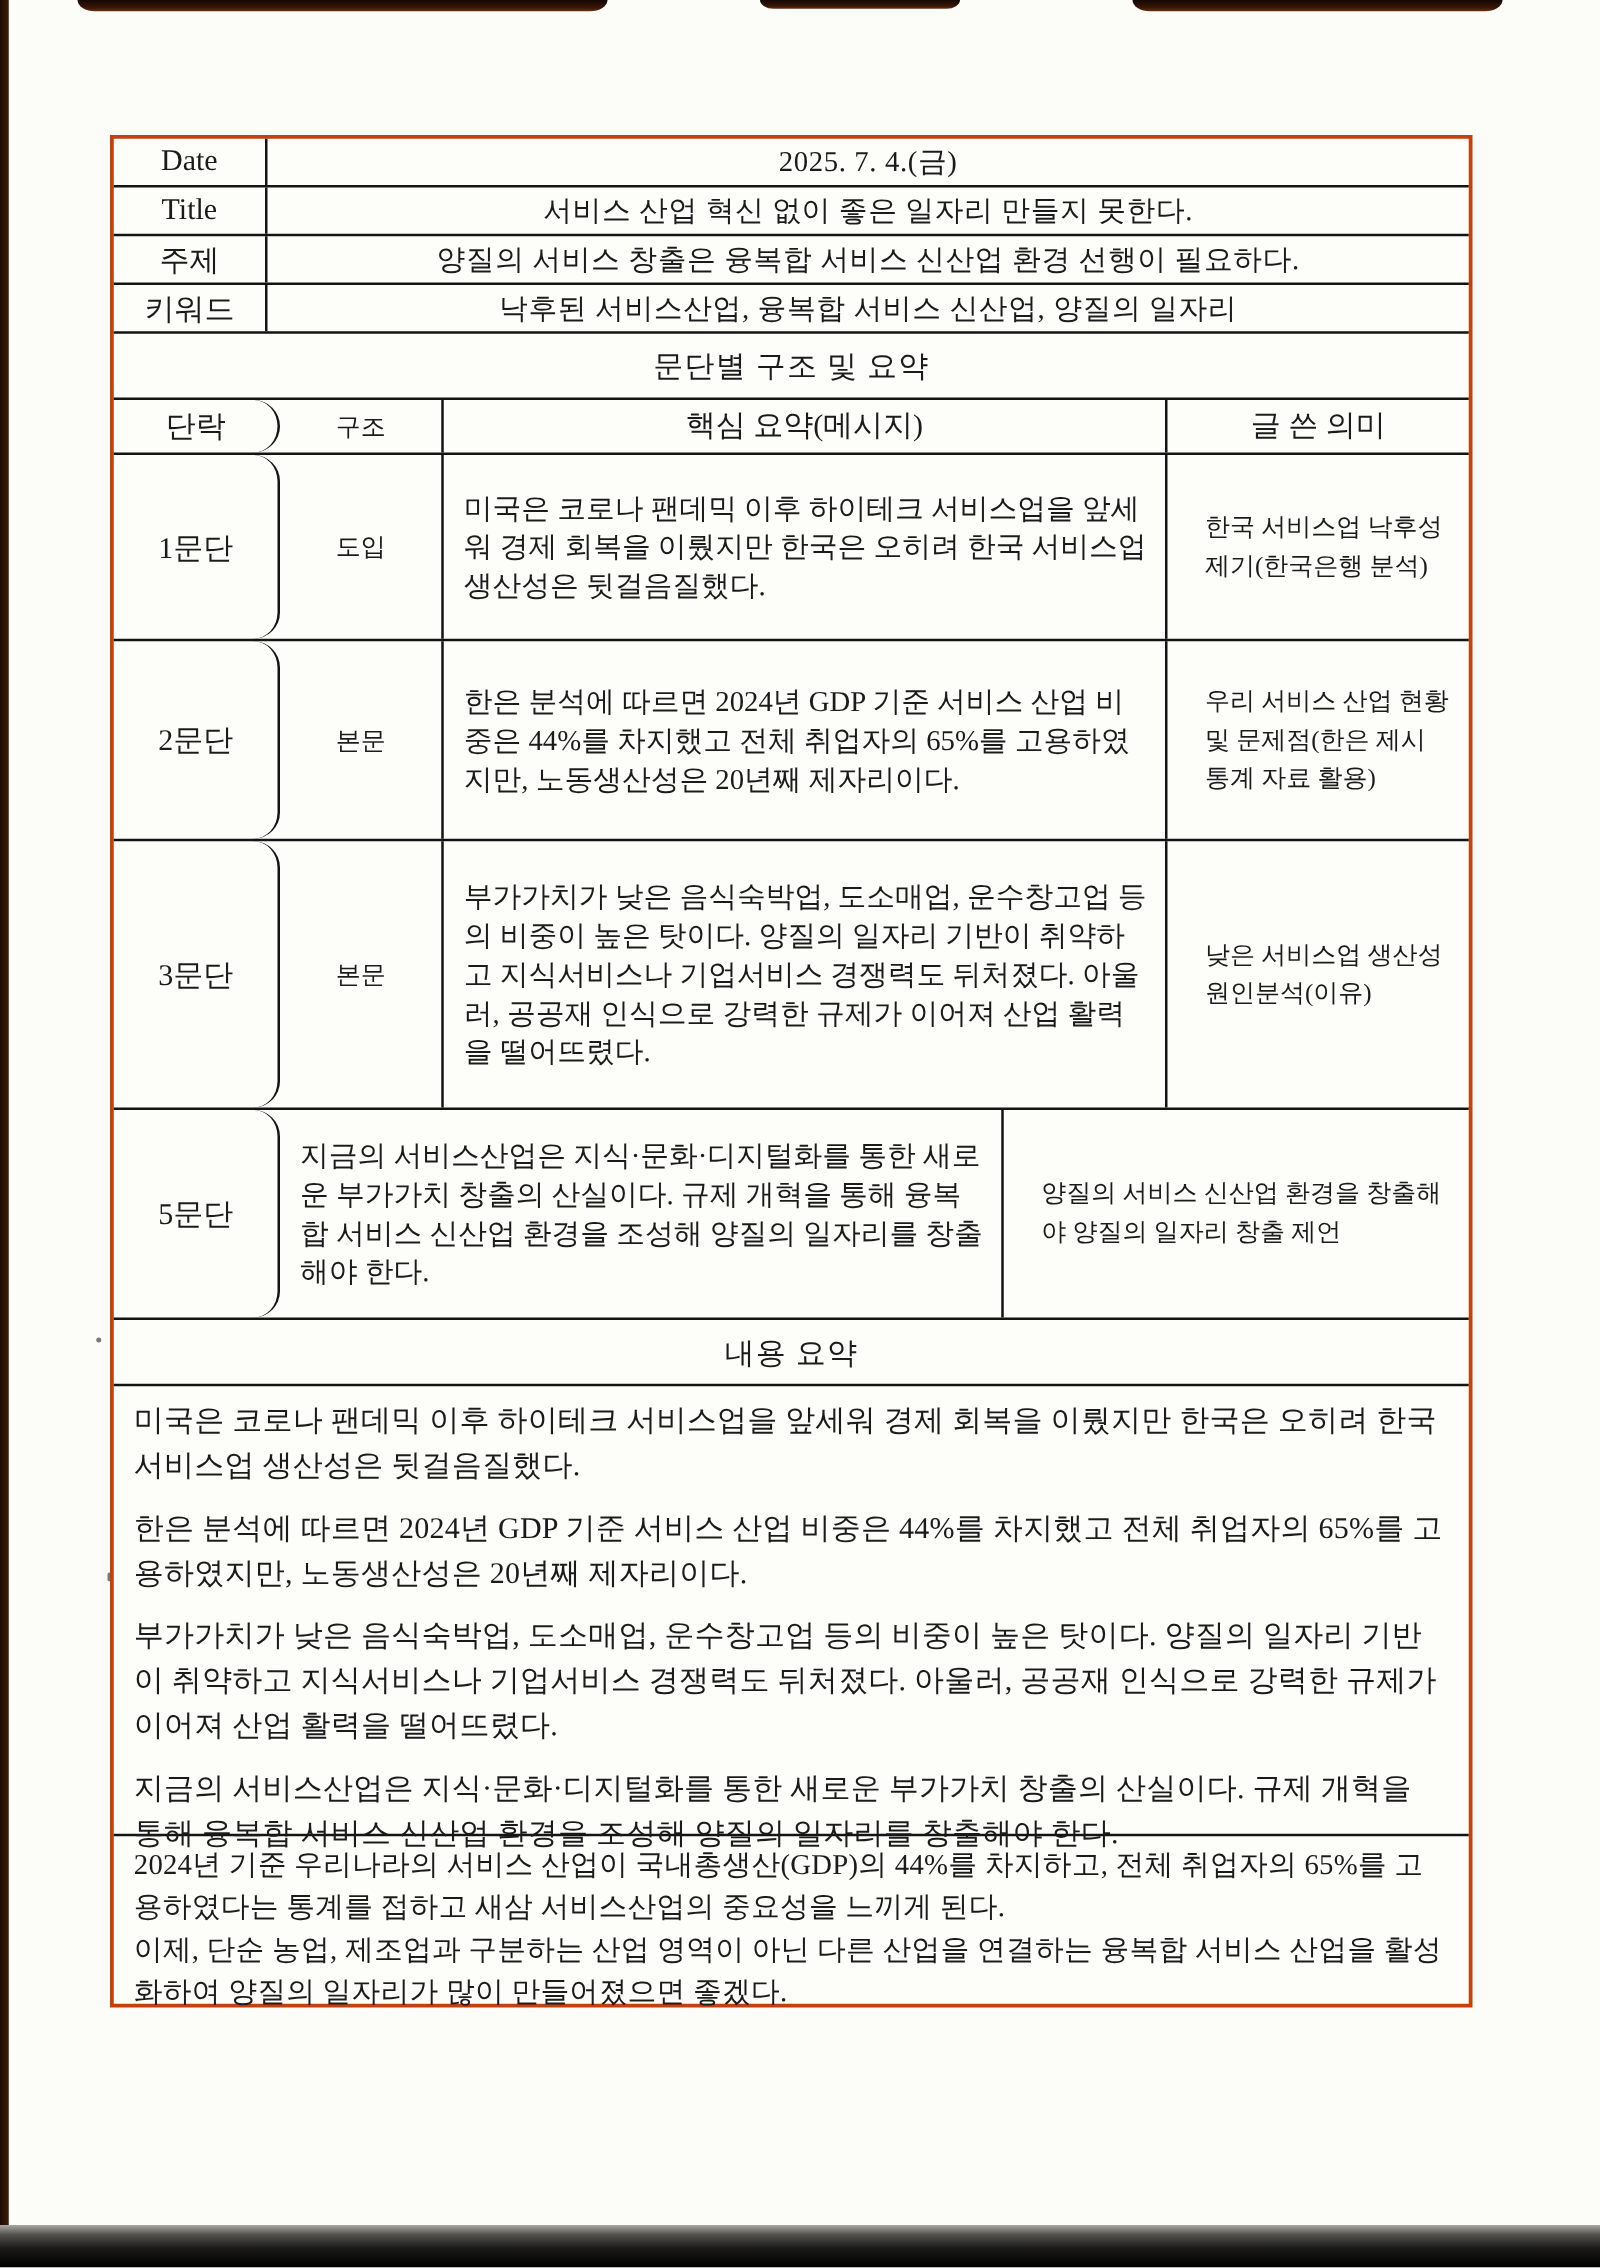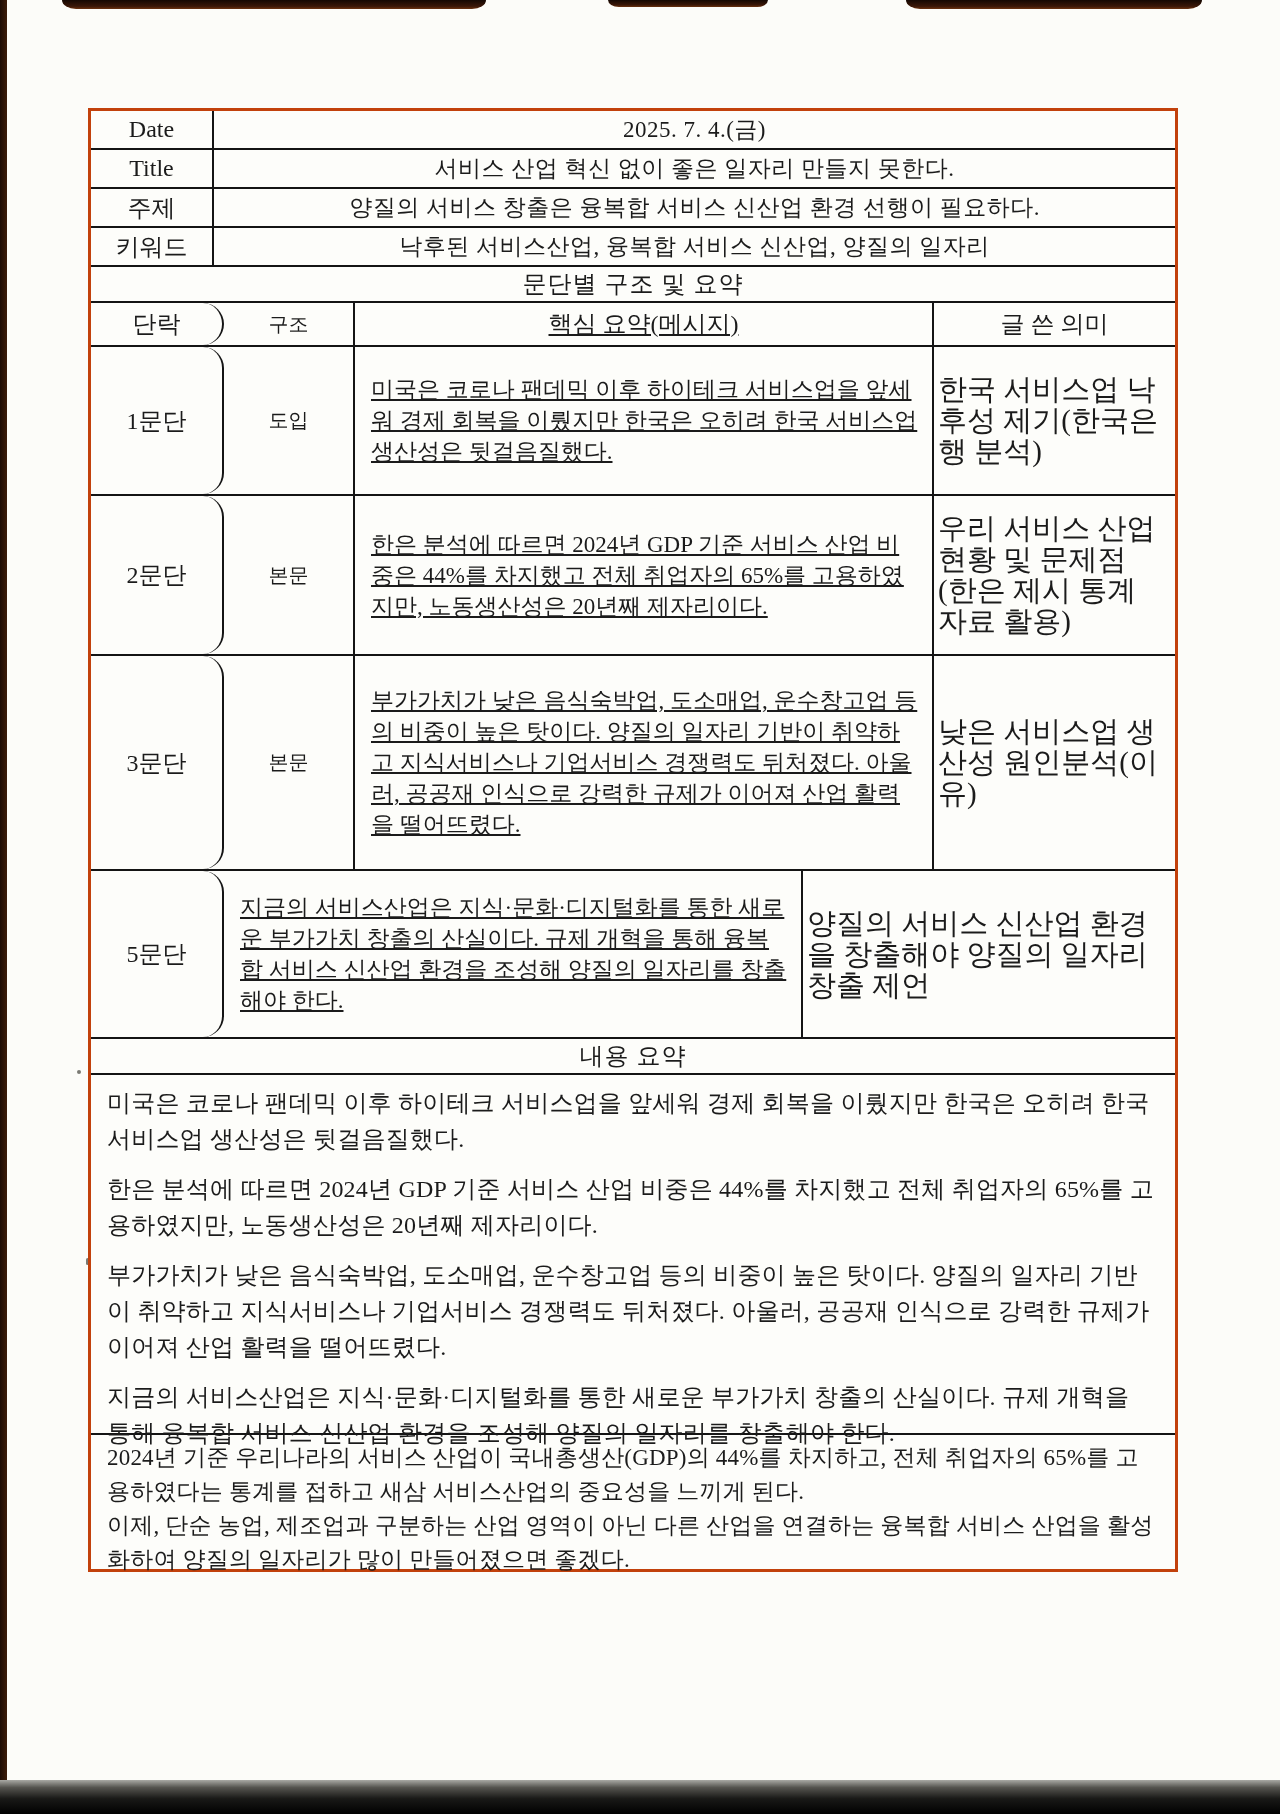--- a/index.html
+++ b/index.html
@@ -50,32 +50,32 @@
     display: flex; align-items: center; justify-content: center;
     font-size: 24px;
   }
   .mvalue {
     flex: 1; display: flex; align-items: center; justify-content: center;
     font-size: 23px; letter-spacing: 0.5px;
   }
 
   
   .secheader {
-    height: 36px; border-bottom: 2px solid #141414;
+    height: 53px; border-bottom: 2px solid #141414;
     display: flex; align-items: center; justify-content: center;
     font-size: 24px; letter-spacing: 1px;
   }
 
   
   .pgrid { display: flex; border-bottom: 2px solid #141414; }
   .pgrid:last-of-type { border-bottom: 2px solid #141414; }
   .c-label  { width: 133px; border-right: 2px solid #141414; display: flex; align-items: center; justify-content: center; font-size: 24px; border-radius: 21px; }
   .c-role   { width: 131px; border-right: 2px solid #141414; display: flex; align-items: center; justify-content: center; font-size: 20px; }
-  .c-sum    { width: 579px; border-right: 2px solid #141414; display: flex; align-items: center; font-size: 23px; line-height: 31px; padding: 8px 14px 8px 16px; text-decoration: underline; }
-  .c-mean   { flex: 1; display: flex; align-items: center; font-size: 29px; line-height: 31px; padding: 8px 10px 8px 4px; }
+  .c-sum    { width: 579px; border-right: 2px solid #141414; display: flex; align-items: center; font-size: 23px; line-height: 31px; padding: 8px 14px 8px 16px; }
+  .c-mean   { flex: 1; display: flex; align-items: center; font-size: 20px; line-height: 31px; padding: 8px 10px 8px 30px; }
   .phead { height: 44px; }
   .phead .c-sum, .phead .c-mean { justify-content: center; font-size: 24px; padding: 0; }
   .row-h1 { height: 149px; }
   .row-h2 { height: 160px; }
   .row-h3 { height: 215px; }
   .row-h4 { height: 168px; }
 
   
   .block { border-bottom: 2px solid #141414; padding: 10px 16px 6px 16px; }
   .block p { font-size: 24px; line-height: 36px; margin-bottom: 14px; letter-spacing: 0.2px; }

